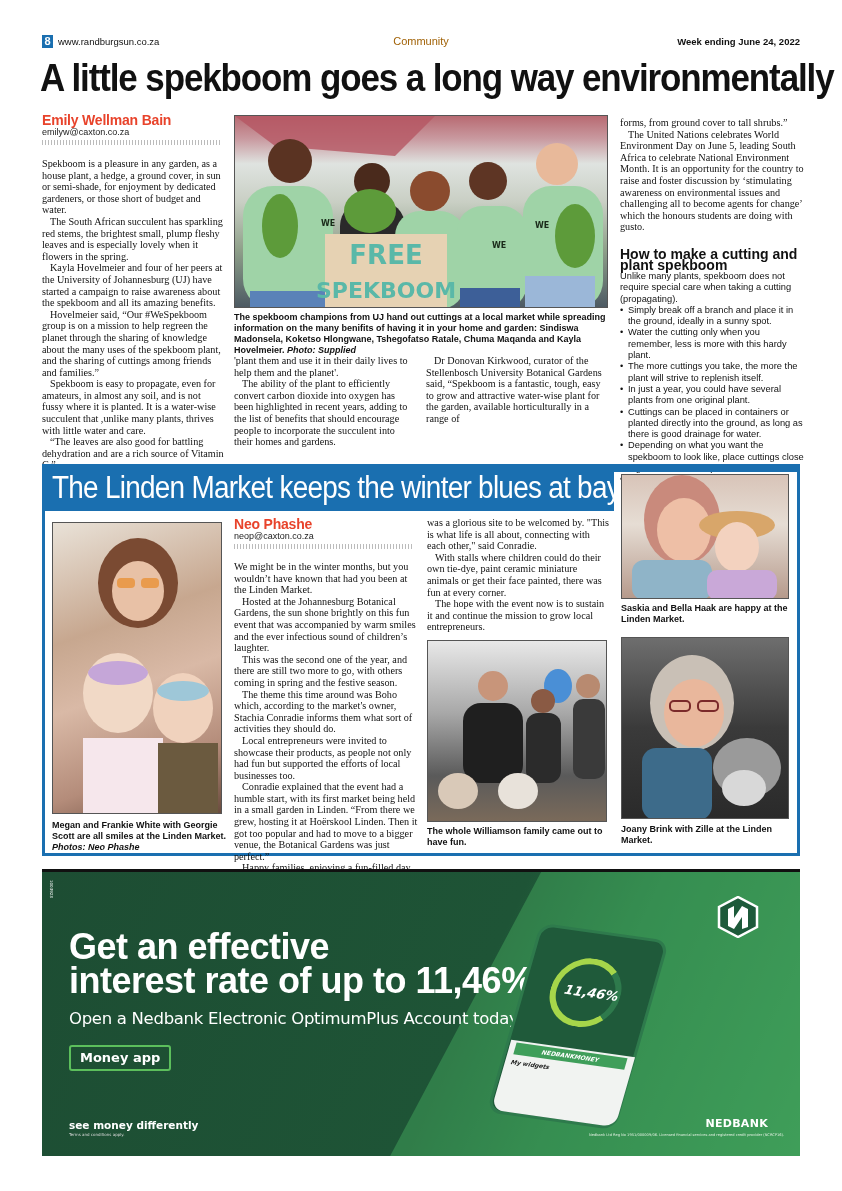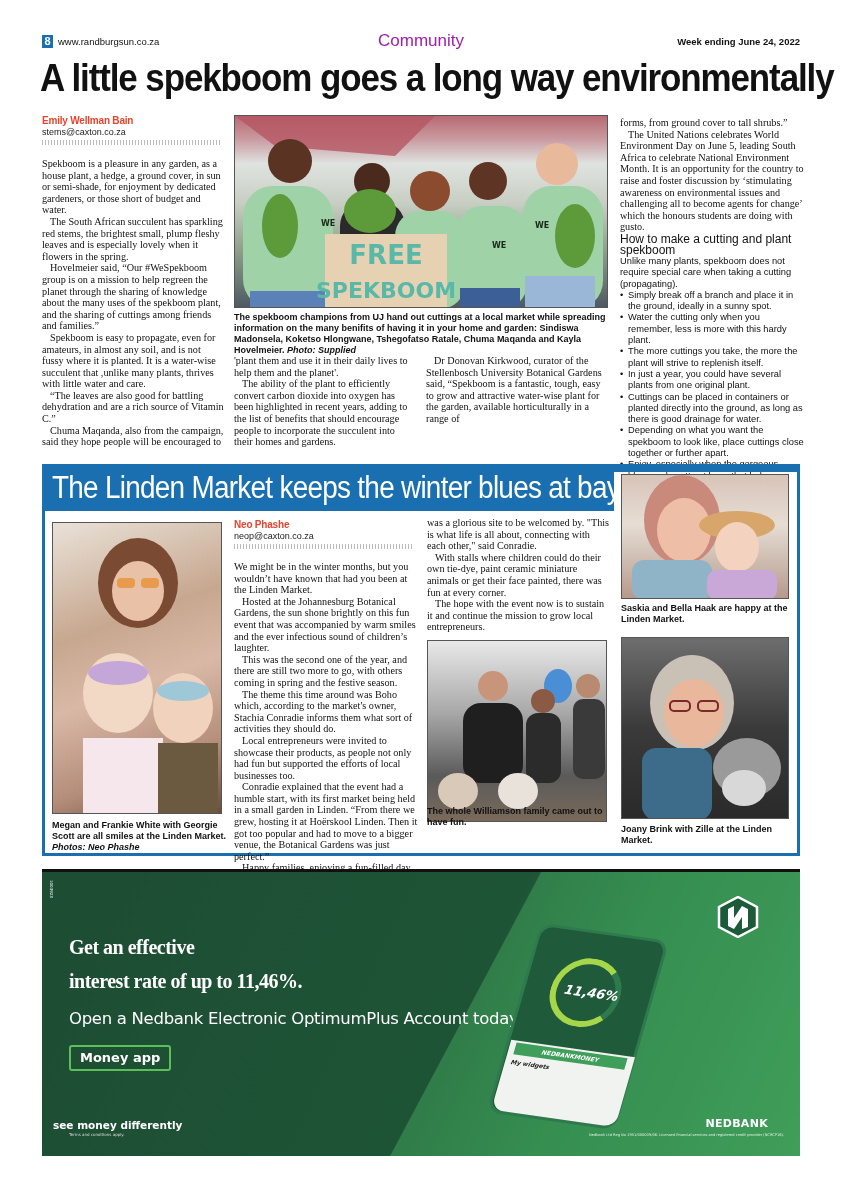--- a/index.html
+++ b/index.html
@@ -4,29 +4,29 @@
 <style>
   * { box-sizing: border-box; margin: 0; padding: 0; }
   html, body { width: 842px; height: 1191px; background: #ffffff; overflow: hidden; }
   body { position: relative; font-family: "Liberation Serif", serif; color: #111; }
 
   
   .topbar { position: absolute; left: 42px; top: 35px; width: 758px; height: 14px; }
   .pagenum { position: absolute; left: 0; top: 0; width: 11px; height: 13px; background: #1a6fb0; color: #fff;
              font-family: "Liberation Sans", sans-serif; font-weight: bold; font-size: 11px; line-height: 13px; text-align: center; }
   .site { position: absolute; left: 16px; top: 0; font-family: "Liberation Sans", sans-serif; font-size: 9.5px; line-height: 13px; color: #111; }
-  .section { position: absolute; left: 0; width: 758px; top: -1px; text-align: center; font-family: "Liberation Sans", sans-serif; font-size: 17px; line-height: 14px; color: #a21caf; }
+  .section { position: absolute; left: 0; width: 758px; top: -1px; text-align: center; font-family: "Liberation Sans", sans-serif; font-size: 11px; line-height: 14px; color: #a16207; }
   .issue { position: absolute; right: 0; top: 0; font-family: "Liberation Sans", sans-serif; font-weight: bold; font-size: 9.5px; line-height: 13px; }
 
   .headline1 { position: absolute; left: 40px; top: 55px; width: 770px; font-family: "Liberation Sans", sans-serif; font-weight: bold;
                font-size: 38px; line-height: 46px; letter-spacing: -1.2px; transform: scaleX(0.92); transform-origin: left top; color: #111; white-space: nowrap; }
 
   
   .byline { position: absolute; font-family: "Liberation Sans", sans-serif; }
-  .byline .name { color: #e8432b; font-weight: bold; font-size: 10px; line-height: 11px; letter-spacing: -0.2px; }
+  .byline .name { color: #e8432b; font-weight: bold; font-size: 14px; line-height: 11px; letter-spacing: -0.2px; }
   .byline .email { font-size: 9px; line-height: 12px; color: #222; }
   .byline .rule { height: 5px; margin-top: 2px; background: repeating-linear-gradient(90deg, #bbb 0 1px, transparent 1px 3px); }
 
   .col { position: absolute; font-size: 10.2px; line-height: 11.6px; color: #111; text-align: left; }
   .col p { text-indent: 0; }
   .col p.ind { text-indent: 8px; }
 
   .sans { font-family: "Liberation Sans", sans-serif; }
   .caption { position: absolute; font-family: "Liberation Sans", sans-serif; font-weight: bold; font-size: 9px; line-height: 11px; color: #111; }
   .caption i { font-style: italic; }
@@ -42,25 +42,25 @@
   .linden-box { position: absolute; left: 42px; top: 464px; width: 758px; height: 392px; border: 3px solid #1a6fb0; border-top: none; }
   .linden-banner { position: absolute; left: 42px; top: 464px; width: 572px; height: 47px; background: #1a6fb0; }
   .linden-title { position: absolute; left: 52px; top: 468px; color: #fff; font-family: "Liberation Sans", sans-serif; font-size: 31px; line-height: 40px;
                   letter-spacing: -0.8px; transform: scaleX(0.9); transform-origin: left top; white-space: nowrap; }
   .linden-rightcap { position: absolute; left: 614px; top: 464px; width: 186px; height: 8px; background: #1a6fb0; }
 
   
   .ad { position: absolute; left: 42px; top: 872px; width: 758px; height: 284px; overflow: hidden;
         background: linear-gradient(115deg, #1d4d33 0%, #1e5436 55%, #2a7a47 70%, #3f9e5a 100%); }
   .ad-topline { position: absolute; left: 42px; top: 869px; width: 758px; height: 3px; background: #111; }
-  .ad .hl { position: absolute; left: 27px; top: 58px; color: #fff; font-family: Liberation Serif, serif; font-weight: bold; font-size: 20px; line-height: 34px; letter-spacing: -0.5px; }
+  .ad .hl { position: absolute; left: 27px; top: 58px; color: #fff; font-family: Liberation Sans, sans-serif; font-weight: bold; font-size: 36px; line-height: 34px; letter-spacing: -0.5px; }
   .ad .sub { position: absolute; left: 27px; top: 136px; color: #fff; font-family: "DejaVu Sans", sans-serif; font-size: 16.5px; line-height: 22px; letter-spacing: -0.3px; }
   .ad .btn { position: absolute; left: 27px; top: 173px; height: 26px; padding: 0 9px; border: 2px solid #5cbf5c; border-radius: 3px; color: #fff;
              font-family: "DejaVu Sans", sans-serif; font-weight: bold; font-size: 13px; line-height: 22px; background: rgba(30,80,50,0.4); }
-  .ad .tag { position: absolute; left: 11px; top: 247px; color: #fff; font-family: "DejaVu Sans", sans-serif; font-weight: bold; font-size: 10.5px; line-height: 12px; }
+  .ad .tag { position: absolute; left: 27px; top: 247px; color: #fff; font-family: "DejaVu Sans", sans-serif; font-weight: bold; font-size: 10.5px; line-height: 12px; }
   .ad .tc { position: absolute; left: 27px; top: 260px; color: #ddd; font-family: "DejaVu Sans", sans-serif; font-size: 4px; line-height: 5px; }
   .ad .code { position: absolute; left: 4px; top: 8px; width: 8px; color: #fff; font-size: 4px; font-family: "DejaVu Sans", sans-serif; writing-mode: vertical-rl; }
   .ad .brand { position: absolute; right: 32px; top: 245px; color: #fff; font-family: "DejaVu Sans", sans-serif; font-weight: bold; font-size: 11px; letter-spacing: 0.3px; }
   .ad .legal { position: absolute; right: 16px; top: 261px; color: #e0f0e0; font-family: "DejaVu Sans", sans-serif; font-size: 3.6px; line-height: 5px; }
   .ad .logo { position: absolute; left: 675px; top: 24px; width: 42px; height: 42px; }
   .ad .light { position: absolute; left: 430px; top: -40px; width: 420px; height: 340px; background: #3f9e5a; transform: skewX(-28deg); opacity: 0.55; }
 </style>
 </head>
 <body>
 
@@ -68,27 +68,28 @@
   <div class="pagenum">8</div>
   <div class="site">www.randburgsun.co.za</div>
   <div class="section">Community</div>
   <div class="issue">Week ending June 24, 2022</div>
 </div>
 
 <div class="headline1">A little spekboom goes a long way environmentally</div>
 
 <div class="byline" style="left:42px; top:115px; width:178px;">
   <div class="name">Emily Wellman Bain</div>
-  <div class="email">stems@caxton.co.za</div>
+  <div class="email">emilyw@caxton.co.za</div>
   <div class="rule"></div>
 </div>
 
 <div class="col" style="left:42px; top:158px; width:182px;">
   <p>Spekboom is a pleasure in any garden, as a house plant, a hedge, a ground cover, in sun or semi-shade, for enjoyment by dedicated gardeners, or those short of budget and water.</p>
   <p class="ind">The South African succulent has sparkling red stems, the brightest small, plump fleshy leaves and is especially lovely when it flowers in the spring.</p>
+  <p class="ind">Kayla Hovelmeier and four of her peers at the University of Johannesburg (UJ) have started a campaign to raise awareness about the spekboom and all its amazing benefits.</p>
   <p class="ind">Hovelmeier said, “Our #WeSpekboom group is on a mission to help regreen the planet through the sharing of knowledge about the many uses of the spekboom plant, and the sharing of cuttings among friends and families.”</p>
   <p class="ind">Spekboom is easy to propagate, even for amateurs, in almost any soil, and is not fussy where it is planted. It is a water-wise succulent that ,unlike many plants, thrives with little water and care.</p>
   <p class="ind">“The leaves are also good for battling dehydration and are a rich source of Vitamin C.”</p>
   <p class="ind">Chuma Maqanda, also from the campaign, said they hope people will be encouraged to</p>
 </div>
 
 <div class="photo" style="left:234px; top:115px; width:374px; height:193px; background: linear-gradient(180deg,#b86a72 0%, #c99aa0 12%, #dfe3e0 25%, #c9cfc4 45%, #8fa08a 70%, #4d5a63 100%);">
   <svg width="374" height="193" viewBox="0 0 374 193">
     <path d="M0 0 L200 0 L160 40 L40 30 Z" fill="#b55663" opacity="0.8"></path>
 
@@ -133,21 +134,21 @@
   <p class="ind">The ability of the plant to efficiently convert carbon dioxide into oxygen has been highlighted in recent years, adding to the list of benefits that should encourage people to incorporate the succulent into their homes and gardens.</p>
 </div>
 
 <div class="col" style="left:426px; top:355px; width:184px;">
   <p class="ind">Dr Donovan Kirkwood, curator of the Stellenbosch University Botanical Gardens said, “Spekboom is a fantastic, tough, easy to grow and attractive water-wise plant for the garden, available horticulturally in a range of</p>
 </div>
 
 <div class="col" style="left:620px; top:117px; width:186px;">
   <p>forms, from ground cover to tall shrubs.”</p>
   <p class="ind">The United Nations celebrates World Environment Day on June 5, leading South Africa to celebrate National Environment Month. It is an opportunity for the country to raise and foster discussion by ‘stimulating awareness on environmental issues and challenging all to become agents for change’ which the honours students are doing with gusto.</p>
-  <div class="sans" style="font-weight:normal; font-size:12px; line-height:11px; margin-top:1px;">How to make a cutting and plant spekboom</div>
+  <div class="sans" style="font-weight:bold; font-size:14px; line-height:11px; margin-top:16px;">How to make a cutting and plant spekboom</div>
   <div class="sans" style="font-size:9.3px; line-height:11.3px;">Unlike many plants, spekboom does not require special care when taking a cutting (propagating).</div>
   <ul class="bullets">
     <li>Simply break off a branch and place it in the ground, ideally in a sunny spot.</li>
     <li>Water the cutting only when you remember, less is more with this hardy plant.</li>
     <li>The more cuttings you take, the more the plant will strive to replenish itself.</li>
     <li>In just a year, you could have several plants from one original plant.</li>
     <li>Cuttings can be placed in containers or planted directly into the ground, as long as there is good drainage for water.</li>
     <li>Depending on what you want the spekboom to look like, place cuttings close together or further apart.</li>
     <li>Enjoy, especially when the gorgeous blooms also attract bees that help our ecosystems thrive.</li>
   </ul>
@@ -205,21 +206,21 @@
     <circle cx="65" cy="45" r="15" fill="#c8957a"></circle>
     <rect x="35" y="62" width="60" height="80" rx="18" fill="#1f1f1f"></rect>
     <circle cx="115" cy="60" r="12" fill="#8a5a44"></circle>
     <rect x="98" y="72" width="35" height="70" rx="12" fill="#2b2b2b"></rect>
     <circle cx="160" cy="45" r="12" fill="#b88a70"></circle>
     <rect x="145" y="58" width="32" height="80" rx="10" fill="#3a3a3a"></rect>
     <ellipse cx="30" cy="150" rx="20" ry="18" fill="#d9c9b8"></ellipse>
     <ellipse cx="90" cy="150" rx="20" ry="18" fill="#e8e2da"></ellipse>
   </svg>
 </div>
-<div class="caption" style="left:427px; top:806px; width:185px;">The whole Williamson family came out to have fun.</div>
+<div class="caption" style="left:427px; top:826px; width:185px;">The whole Williamson family came out to have fun.</div>
 
 <div class="photo" style="left:621px; top:474px; width:168px; height:125px; background: linear-gradient(180deg,#d8c4b8 0%, #e6ddd4 40%, #b69a8c 100%);">
   <svg width="168" height="125" viewBox="0 0 168 125">
     <ellipse cx="60" cy="45" rx="38" ry="45" fill="#c98a7c"></ellipse>
     <ellipse cx="62" cy="55" rx="27" ry="32" fill="#eebfa6"></ellipse>
     <rect x="10" y="85" width="80" height="40" rx="12" fill="#8fb4c8"></rect>
     <ellipse cx="115" cy="50" rx="38" ry="14" fill="#d8a66a"></ellipse>
     <ellipse cx="115" cy="72" rx="22" ry="25" fill="#f3d2bf"></ellipse>
     <rect x="85" y="95" width="70" height="30" rx="10" fill="#c9a8d8"></rect>
   </svg>

